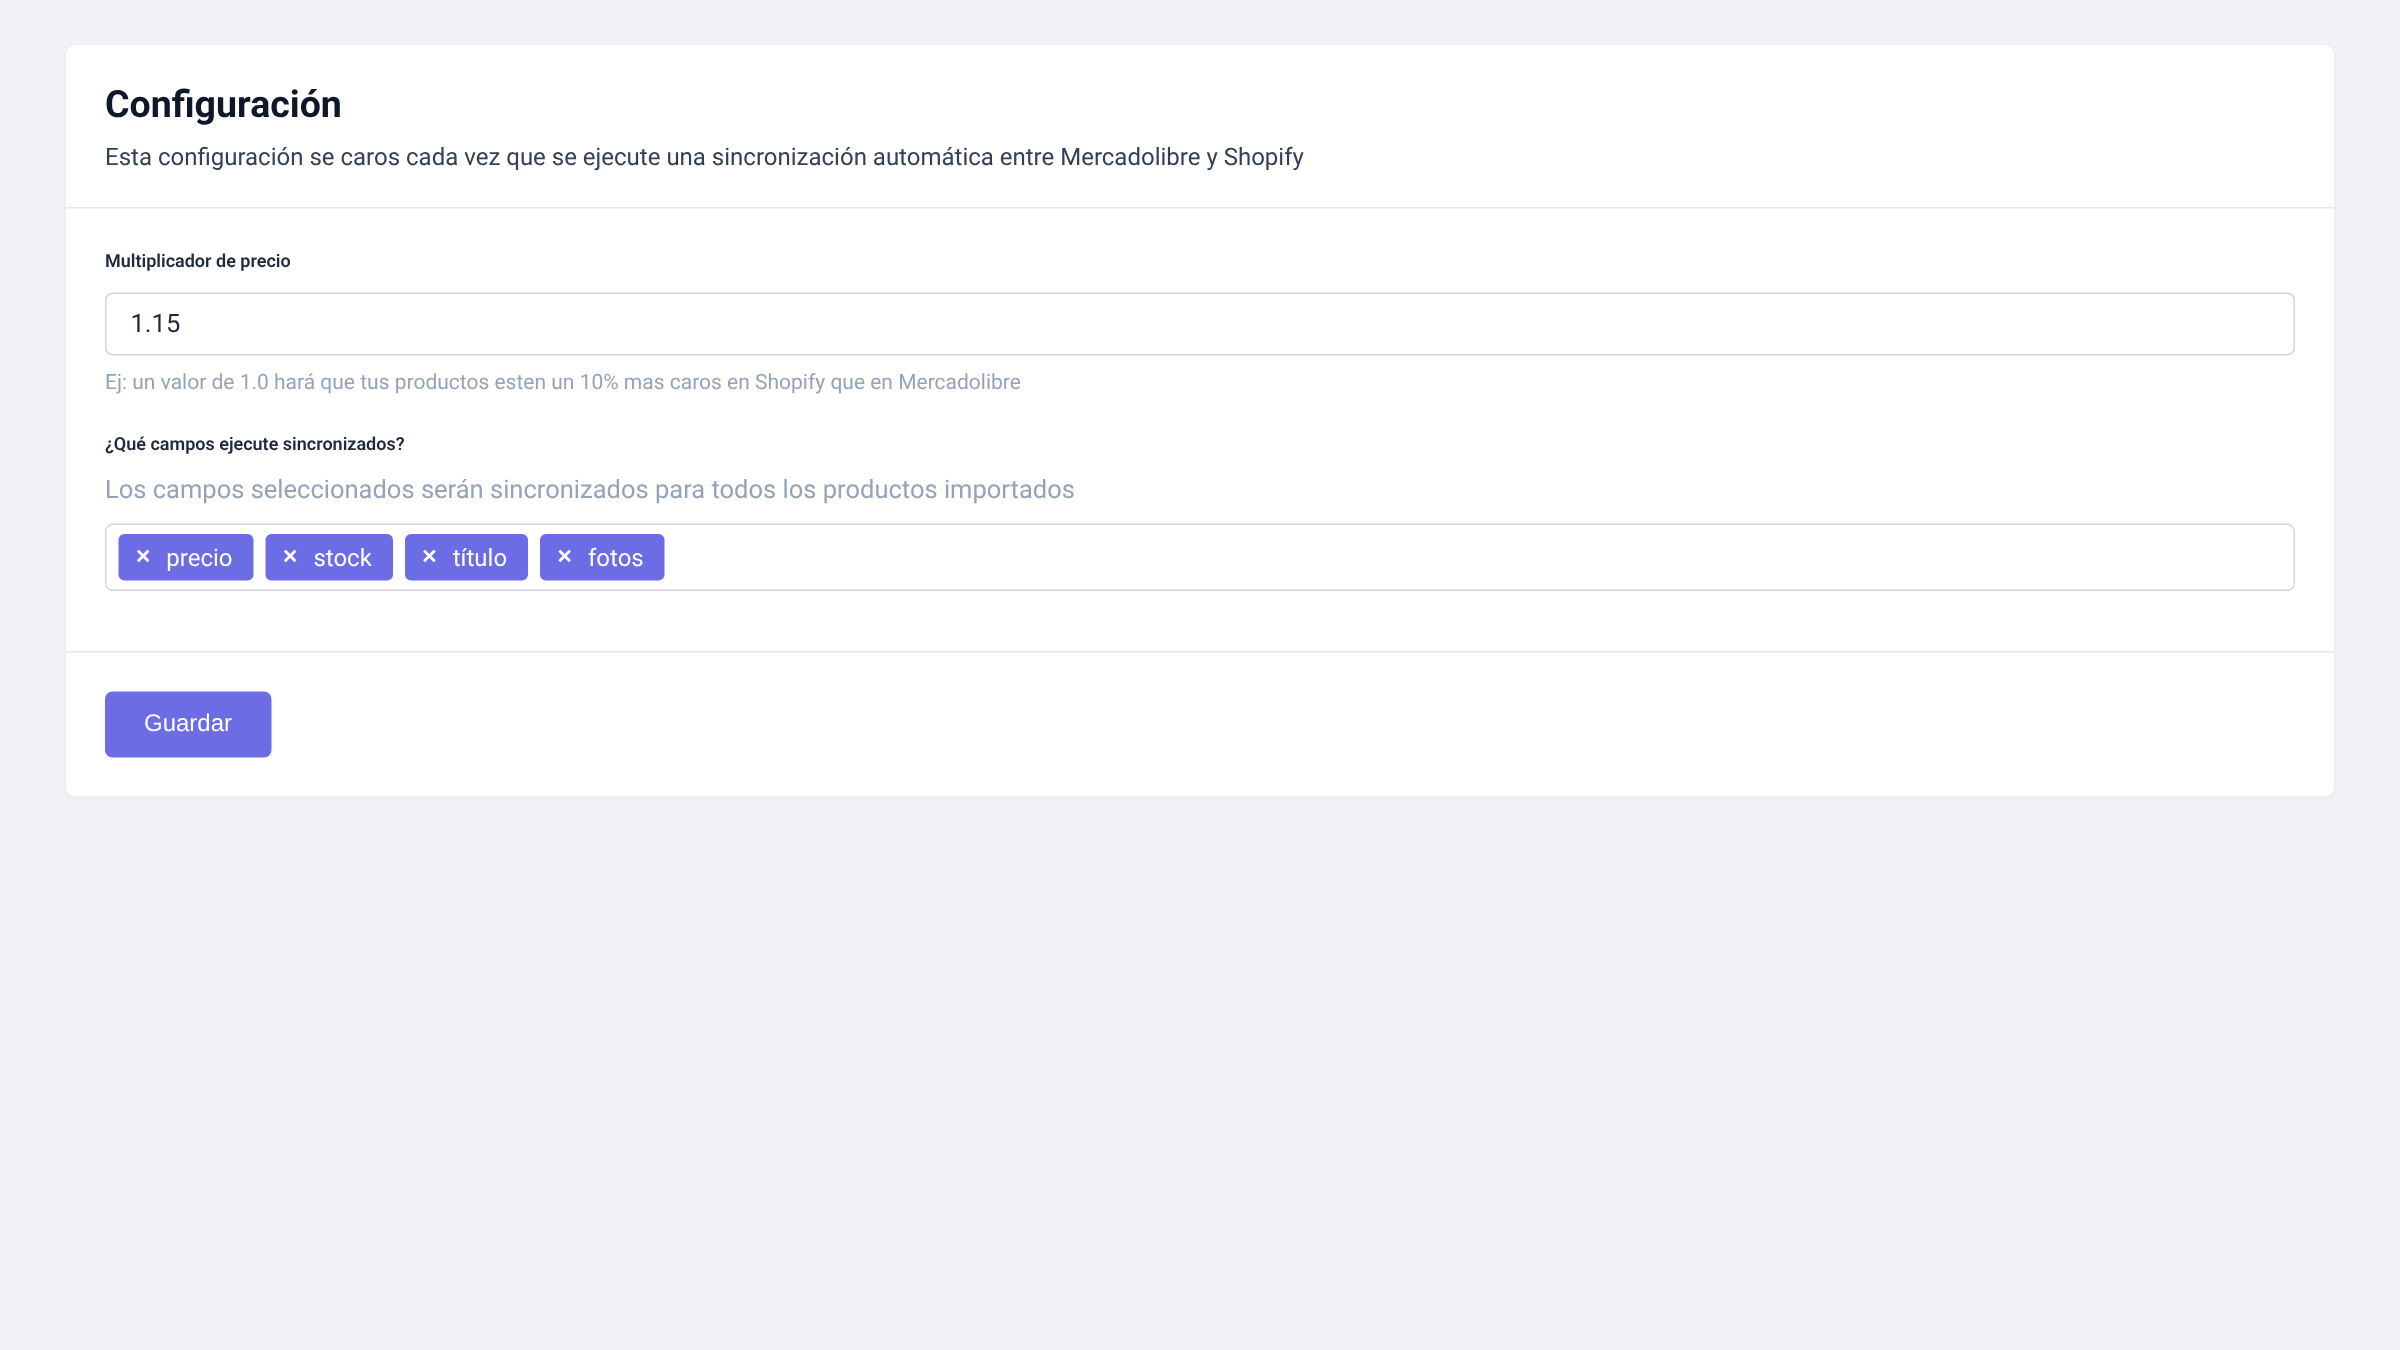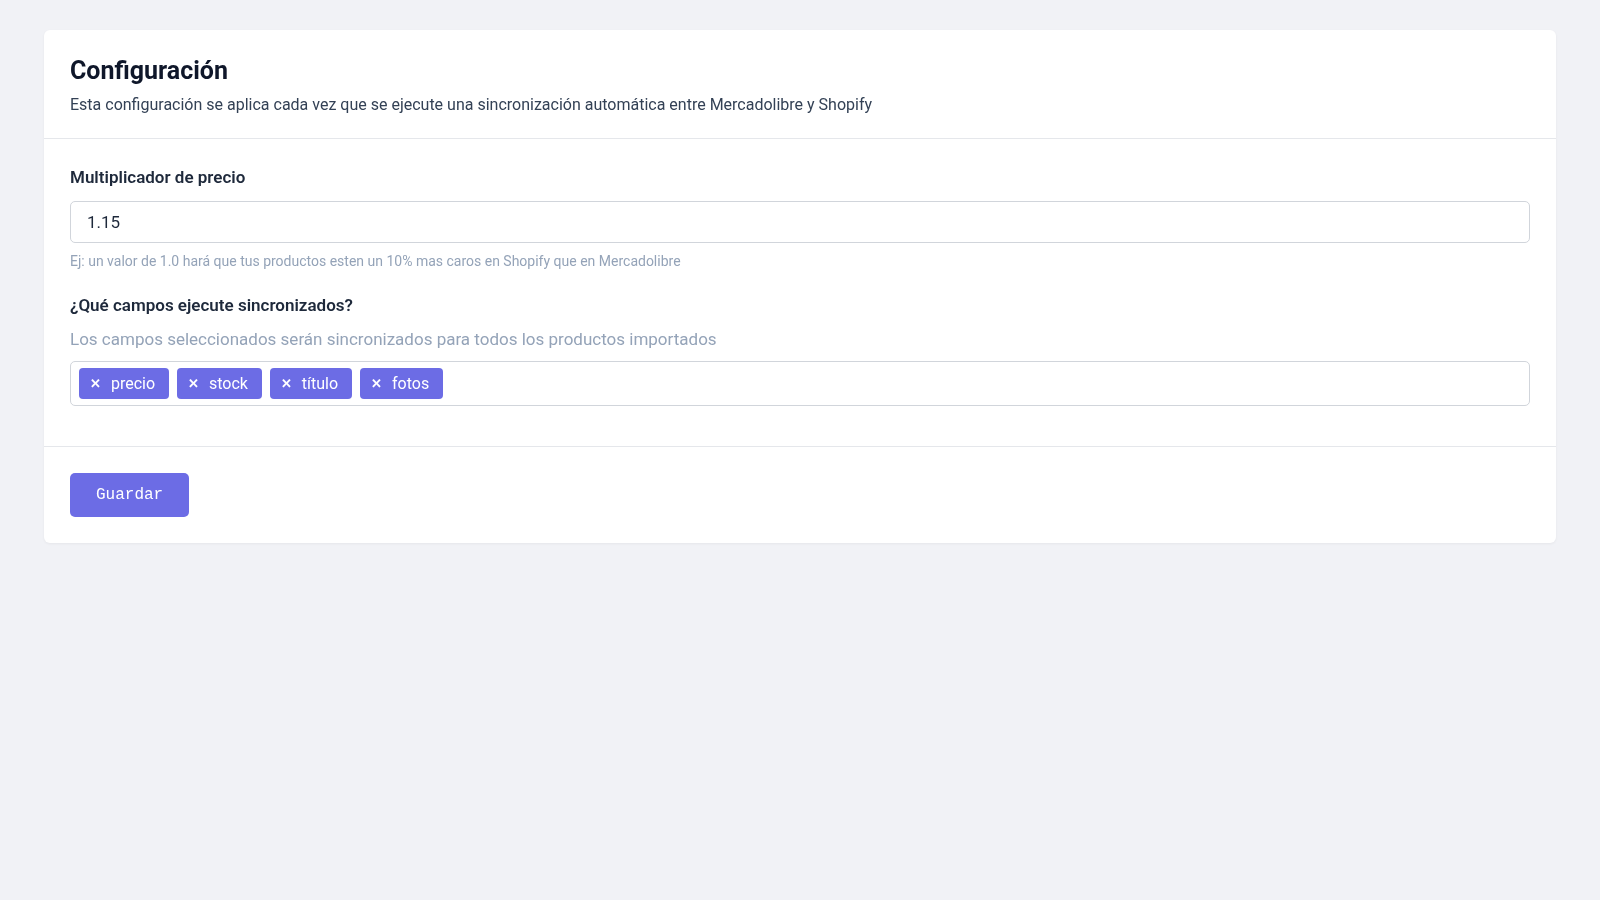--- a/index.html
+++ b/index.html
@@ -34,21 +34,21 @@
       font-weight: 400;
     }
     .card-body {
       padding: 28px 26px 40px 26px;
     }
     .form-group {
       margin-bottom: 26px;
     }
     .form-label {
       display: block;
-      font-size: 17px;
+      font-size: 12px;
       font-weight: 600;
       color: #1e293b;
       margin-bottom: 14px;
     }
     .form-input {
       width: 100%;
       padding: 10px 16px;
       font-size: 17px;
       color: #1e293b;
       border: 1px solid #d1d5db;
@@ -100,30 +100,30 @@
     }
     .btn-primary {
       background-color: #6c6ce5;
       color: #ffffff;
       border: none;
       padding: 13px 26px;
       font-size: 16px;
       font-weight: 500;
       border-radius: 5px;
       cursor: pointer;
-      font-family: Liberation Mono, monospace;
+      font-family: Liberation Sans, sans-serif;
     }
   </style>
 </head>
 <body>
 
 <div class="card">
   <div class="card-header">
     <h1 class="card-title">Configuración</h1>
-    <p class="card-subtitle">Esta configuración se aplica cada vez que se ejecute una sincronización automática entre Mercadolibre y Shopify</p>
+    <p class="card-subtitle">Esta configuración se caros cada vez que se ejecute una sincronización automática entre Mercadolibre y Shopify</p>
   </div>
   <div class="card-body">
     <div class="form-group">
       <label class="form-label">Multiplicador de precio</label>
       <input type="text" class="form-input" value="1.15" style="">
       <div class="form-help">Ej: un valor de 1.0 hará que tus productos esten un 10% mas caros en Shopify que en Mercadolibre</div>
     </div>
     <div class="form-group" style="margin-bottom:0;">
       <label class="form-label">¿Qué campos ejecute sincronizados?</label>
       <div class="form-help-above">Los campos seleccionados serán sincronizados para todos los productos importados</div>

